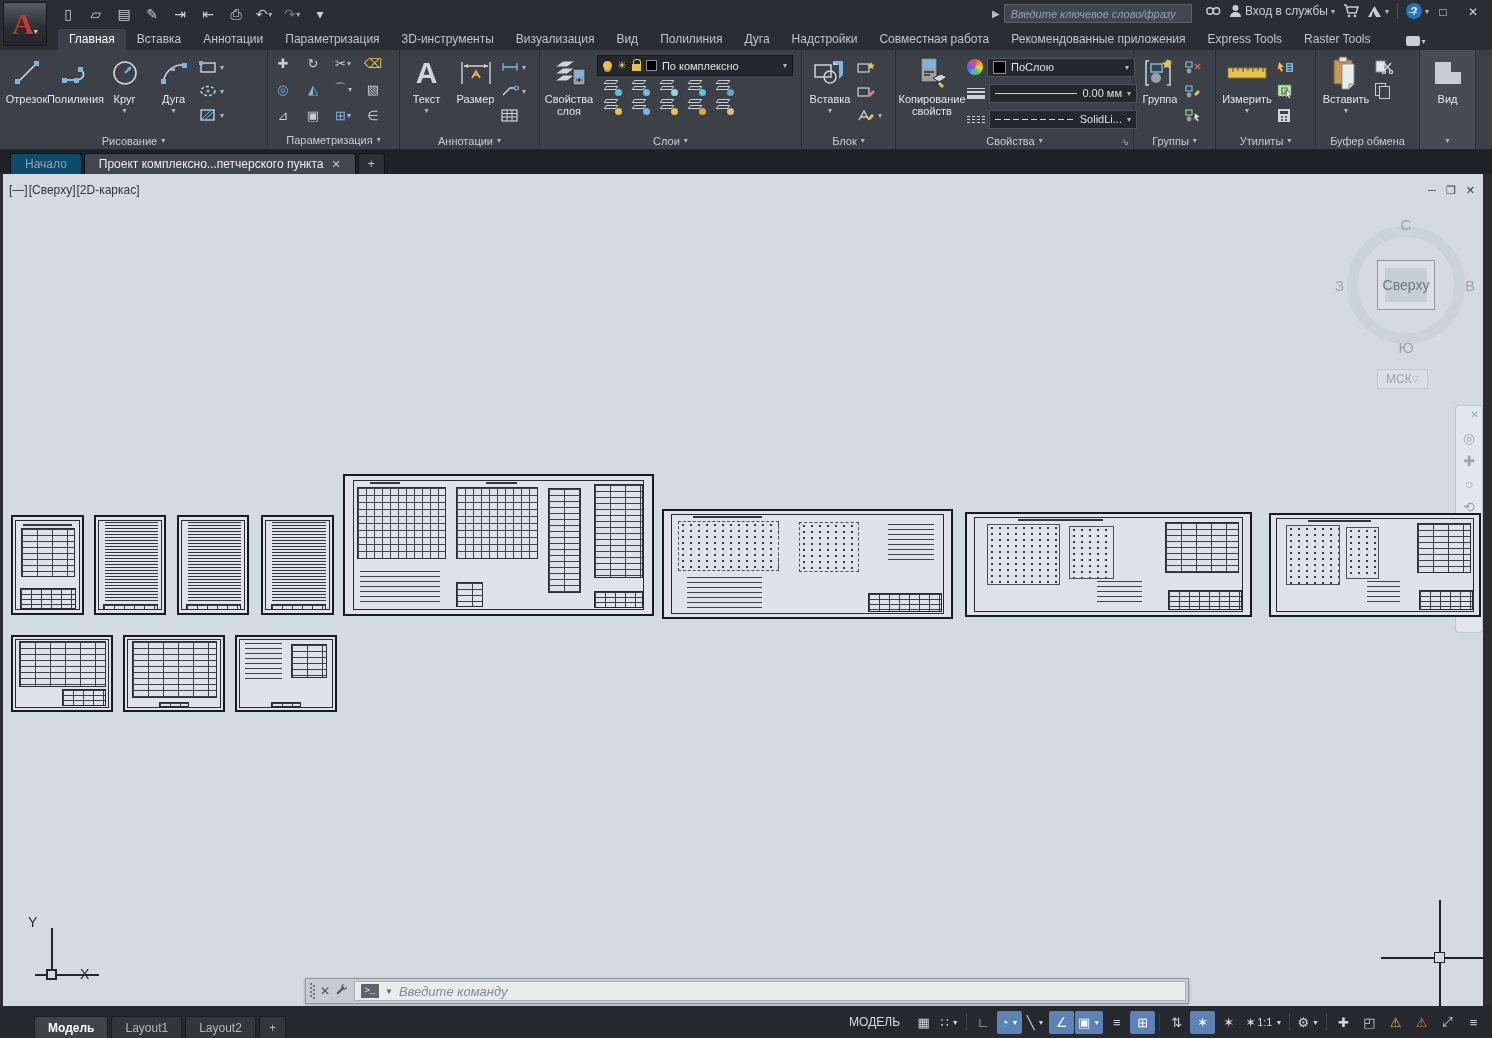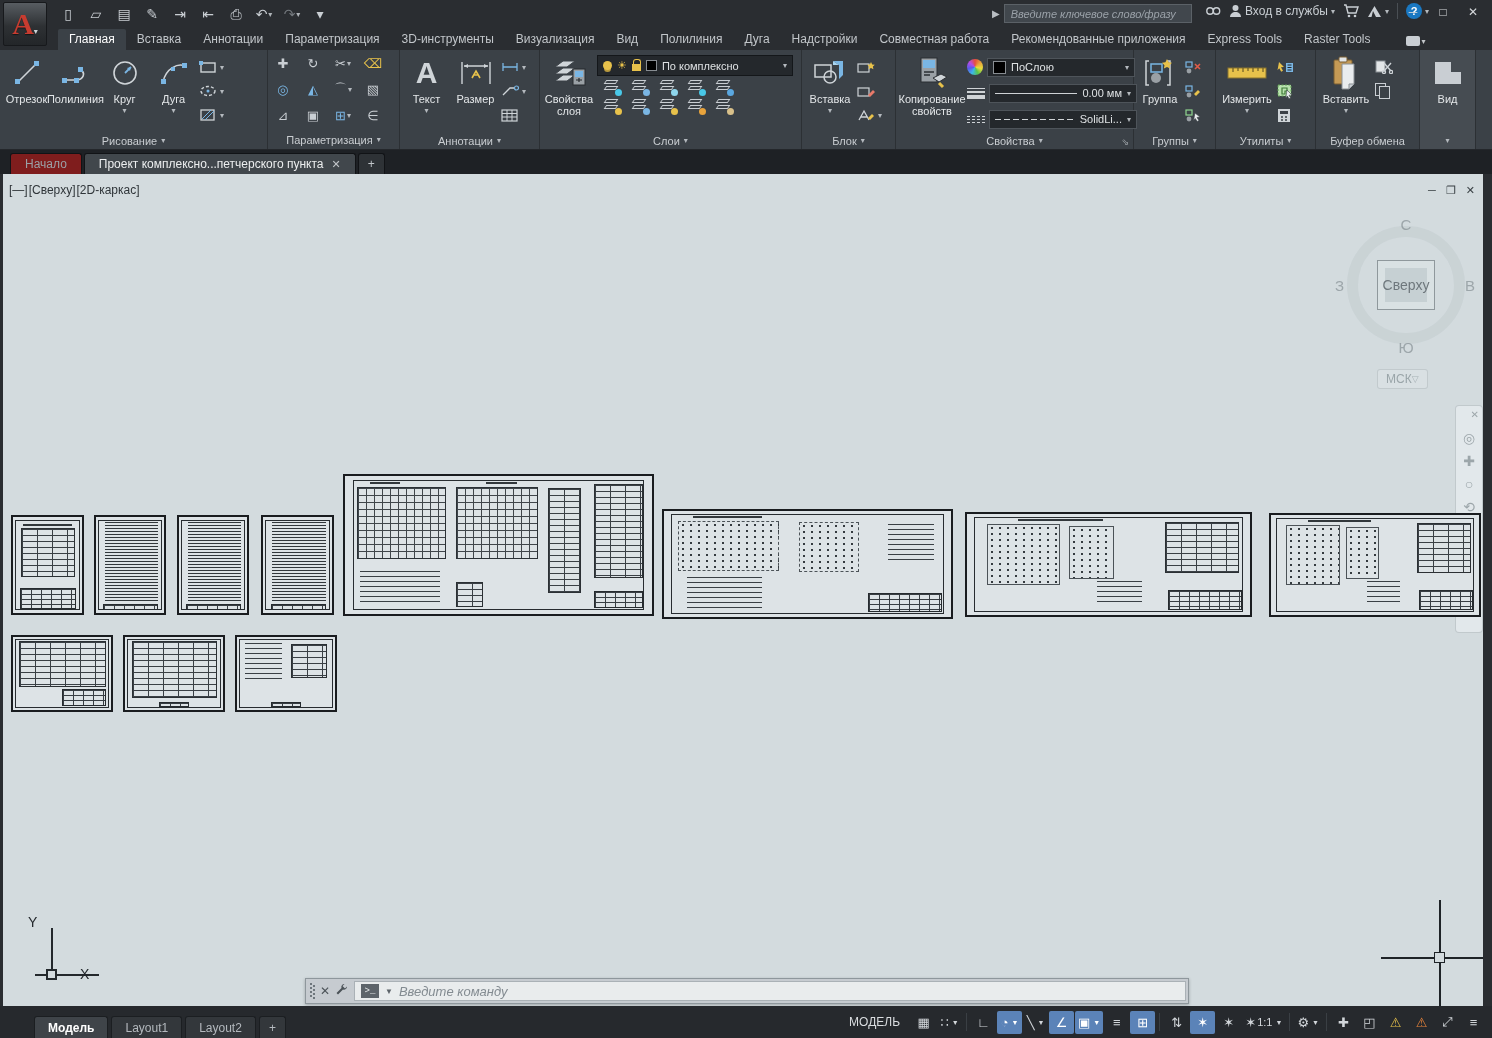--- a/index.html
+++ b/index.html
@@ -98,21 +98,21 @@
 
   .panel-view{background:#464c52;}
   .clipdocs{position:relative;width:16px;height:16px;}
   .clipdocs i{position:absolute;width:11px;height:13px;border:1px solid #c9ced3;background:#3b4147;}
   .clipdocs i:nth-child(2){left:4px;top:3px;}
 
   
   .ftabs{position:absolute;top:150px;left:0;right:0;height:24px;background:#1e2125;display:flex;
          align-items:flex-end;padding-left:10px;font-size:12px;}
   .ftab{height:21px;display:flex;align-items:center;gap:8px;padding:0 14px;color:#9aa0a6;
-        background:#7f1d1d;border:1px solid #111316;border-bottom:none;border-radius:3px 3px 0 0;margin-right:2px;}
+        background:#0c4a6e;border:1px solid #111316;border-bottom:none;border-radius:3px 3px 0 0;margin-right:2px;}
   .ftab.active{background:#41474c;color:#eceeef;}
   .ftab .x{font-size:11px;color:#c2c6ca;}
   .ftab.plus{padding:0 9px;color:#c2c6ca;background:#2e3236;}
 
   
   .canvas{position:absolute;top:174px;left:3px;width:1480px;height:832px;background:#d3dbde;overflow:hidden;}
   .vpctl{position:absolute;top:9px;left:6px;font-size:12px;color:#2f3539;display:flex;}
   .vpctl span{margin-right:1px;}
   .vpwin{position:absolute;top:10px;right:8px;display:flex;gap:10px;color:#3a4145;font-size:11px;}
 

